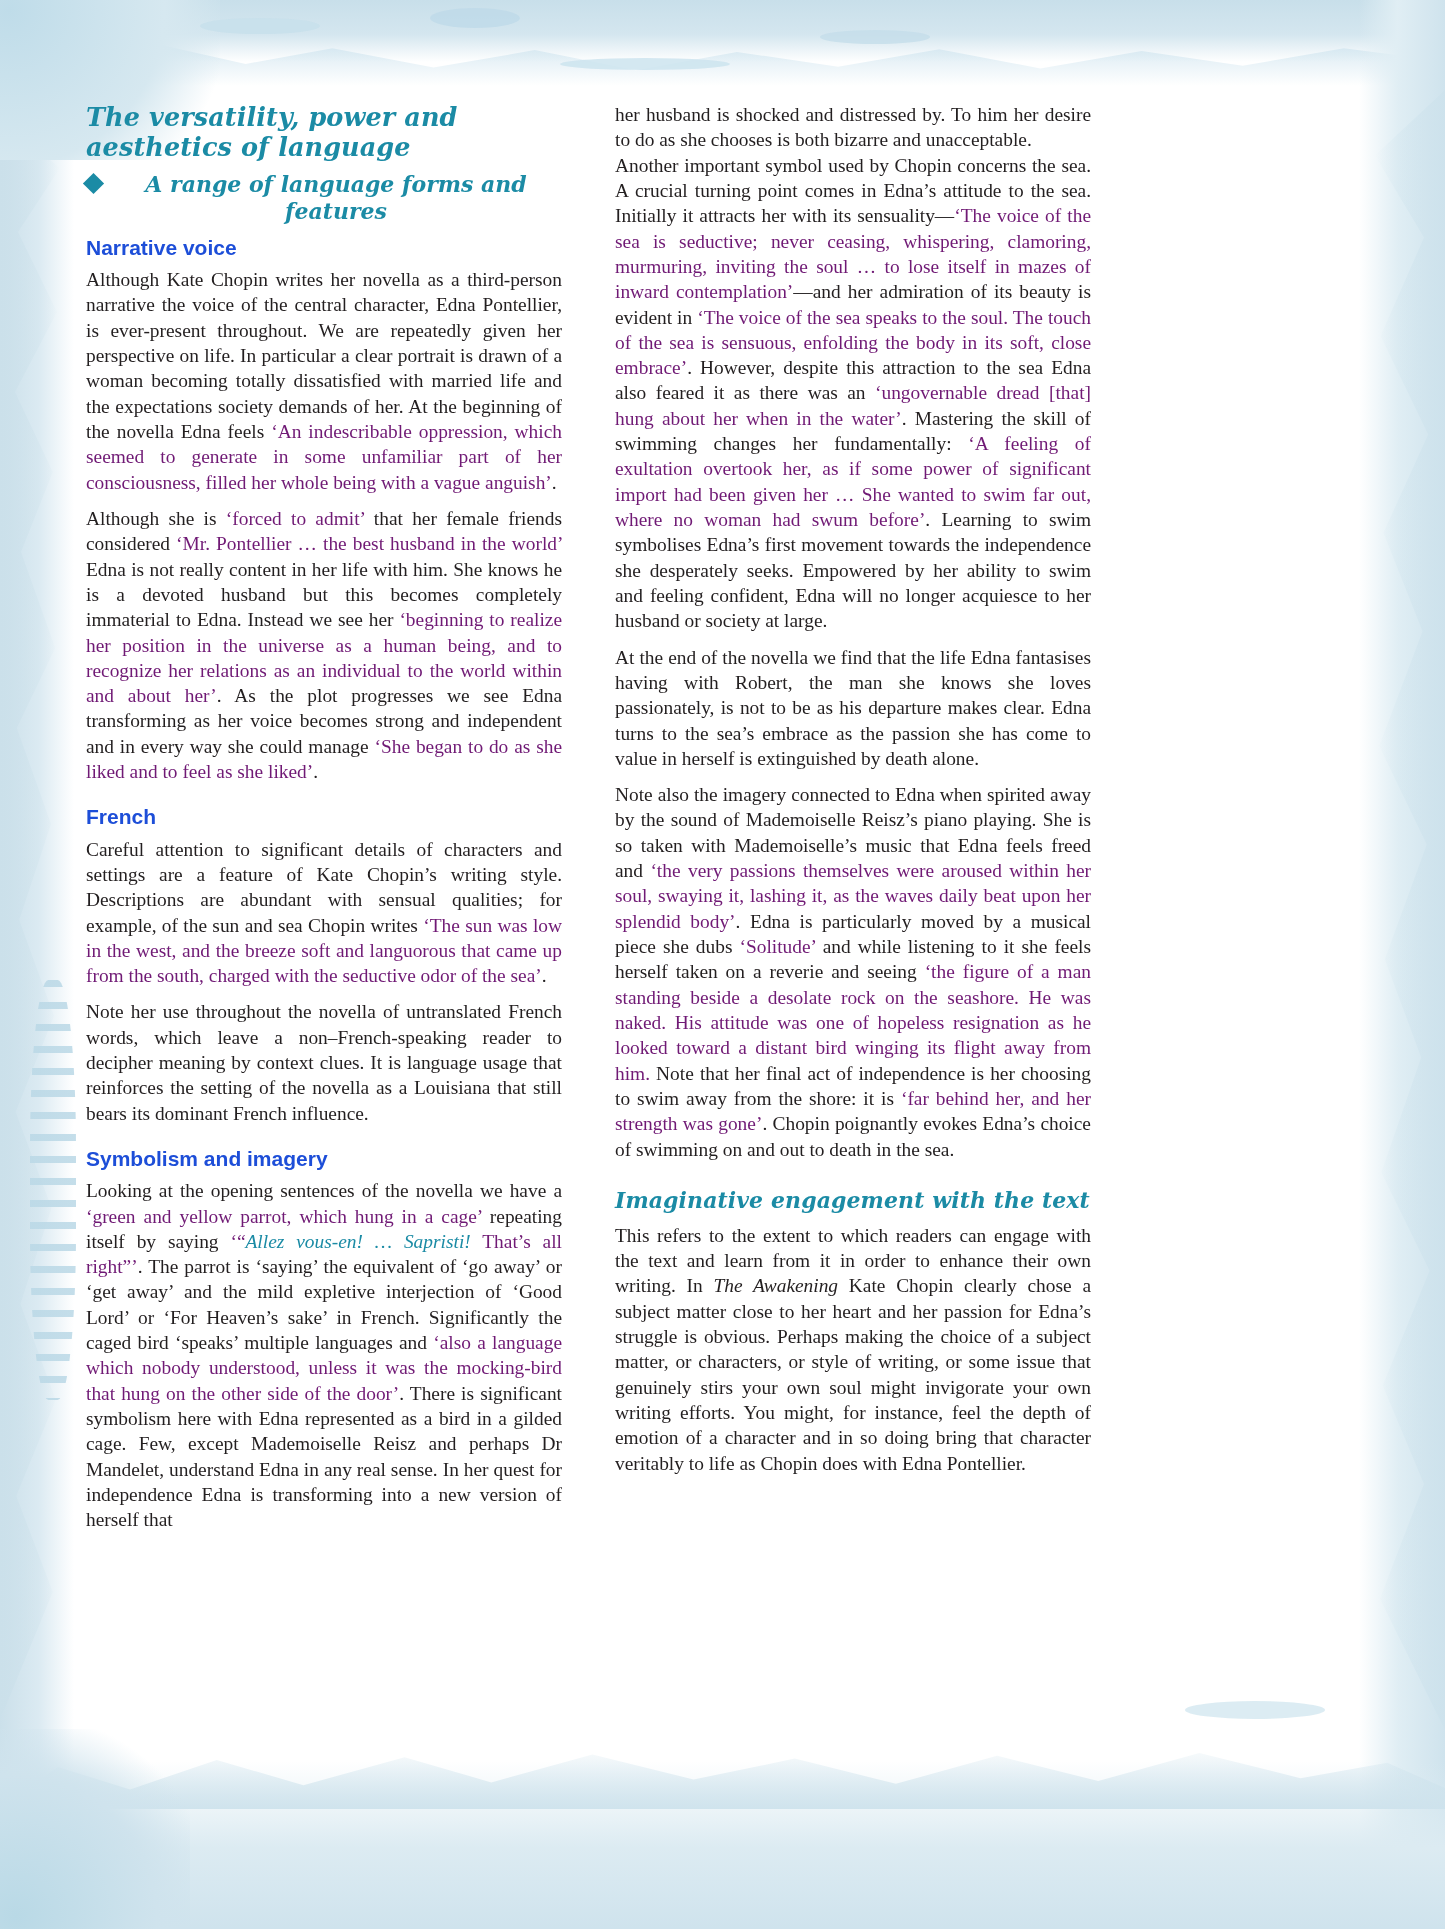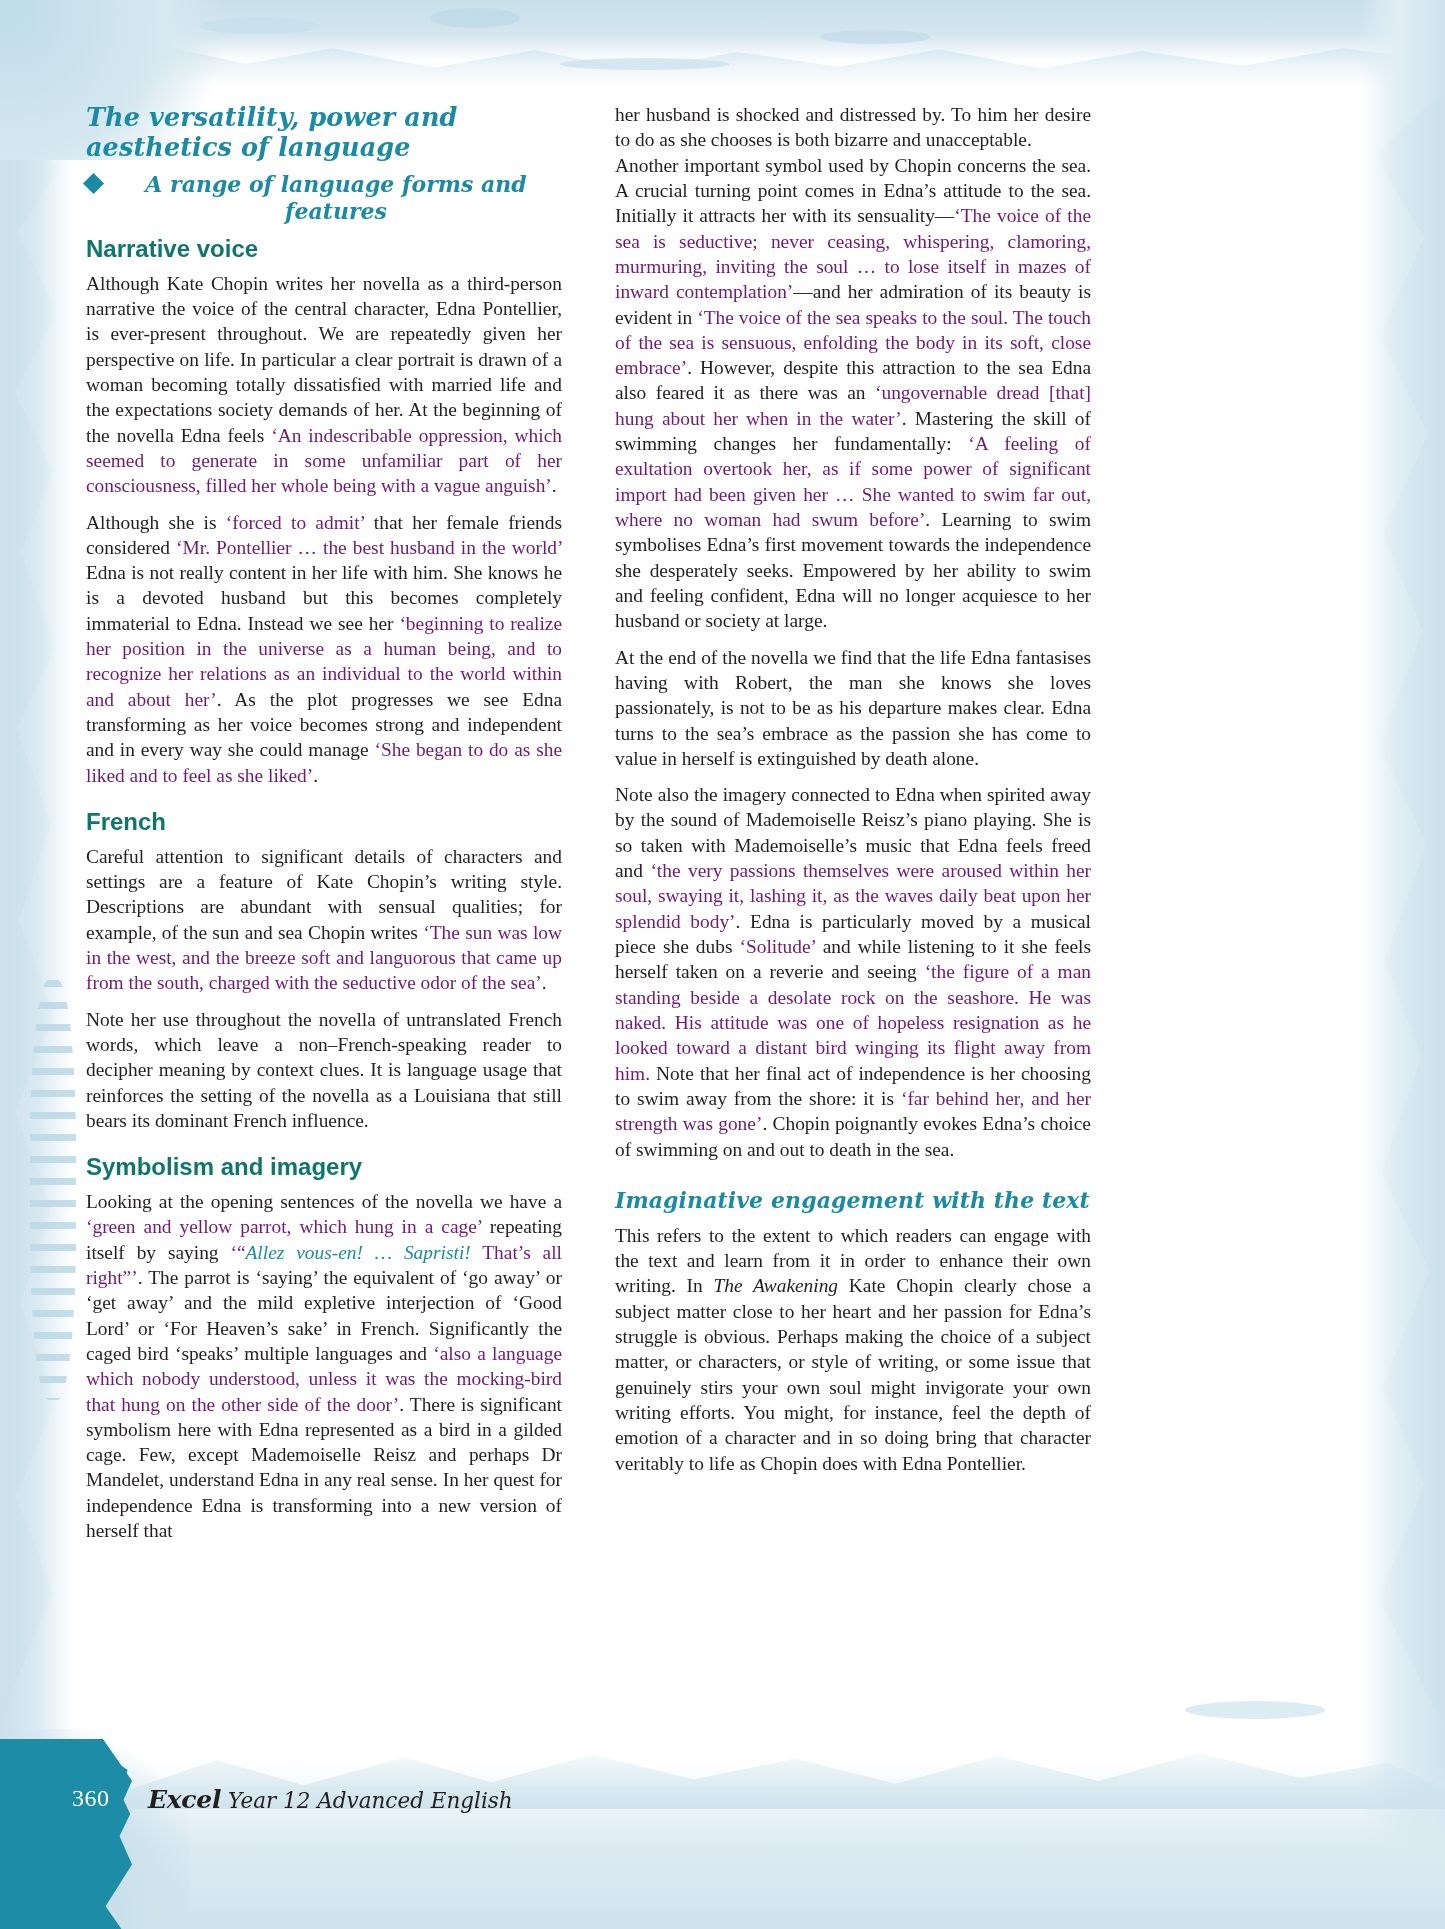--- a/index.html
+++ b/index.html
@@ -152,23 +152,23 @@
     height: 15px;
     background: #1b8ba5;
     transform: rotate(45deg);
     flex: 0 0 auto;
     position: relative;
     top: -1px;
   }
   .h-sub {
     font-family: "Liberation Sans", "DejaVu Sans", sans-serif;
     font-weight: bold;
-    font-size: 24px;
+    font-size: 21px;
     line-height: 1.2;
-    color: #0f766e;
+    color: #1d4ed8;
     margin: 20px 0 7px 0;
   }
   .h-sub.first { margin-top: 0; }
 
   p.body {
     margin: 0 0 11px 0;
     font-size: 19.4px;
     line-height: 1.305;
     text-align: justify;
     color: #231f20;
@@ -285,21 +285,13 @@
         </div>
 
       <h2 class="h-main" style="font-size:22px;margin-top:26px;margin-bottom:9px;">Imaginative engagement with the text</h2>
 
       <div>
           <p class="body"><span>This refers to the extent to which readers can engage with the text and learn from it in order to enhance their own writing. In </span><span class="it">The Awakening</span><span> Kate Chopin clearly chose a subject matter close to her heart and her passion for Edna’s struggle is obvious. Perhaps making the choice of a subject matter, or characters, or style of writing, or some issue that genuinely stirs your own soul might invigorate your own writing efforts. You might, for instance, feel the depth of emotion of a character and in so doing bring that character veritably to life as Chopin does with Edna Pontellier.</span></p>
         </div>
     </div>
   </div>
 
-  <div class="footer">
-    <div class="footer-block"></div>
-    <div class="footer-block-tail"></div>
-    <div class="page-num">360</div>
-    <div class="brand">
-      <span class="brand-excel">Excel</span><span class="brand-rest">Year 12 Advanced English</span>
-    </div>
-  </div>
 </div>
 
 </body></html>

